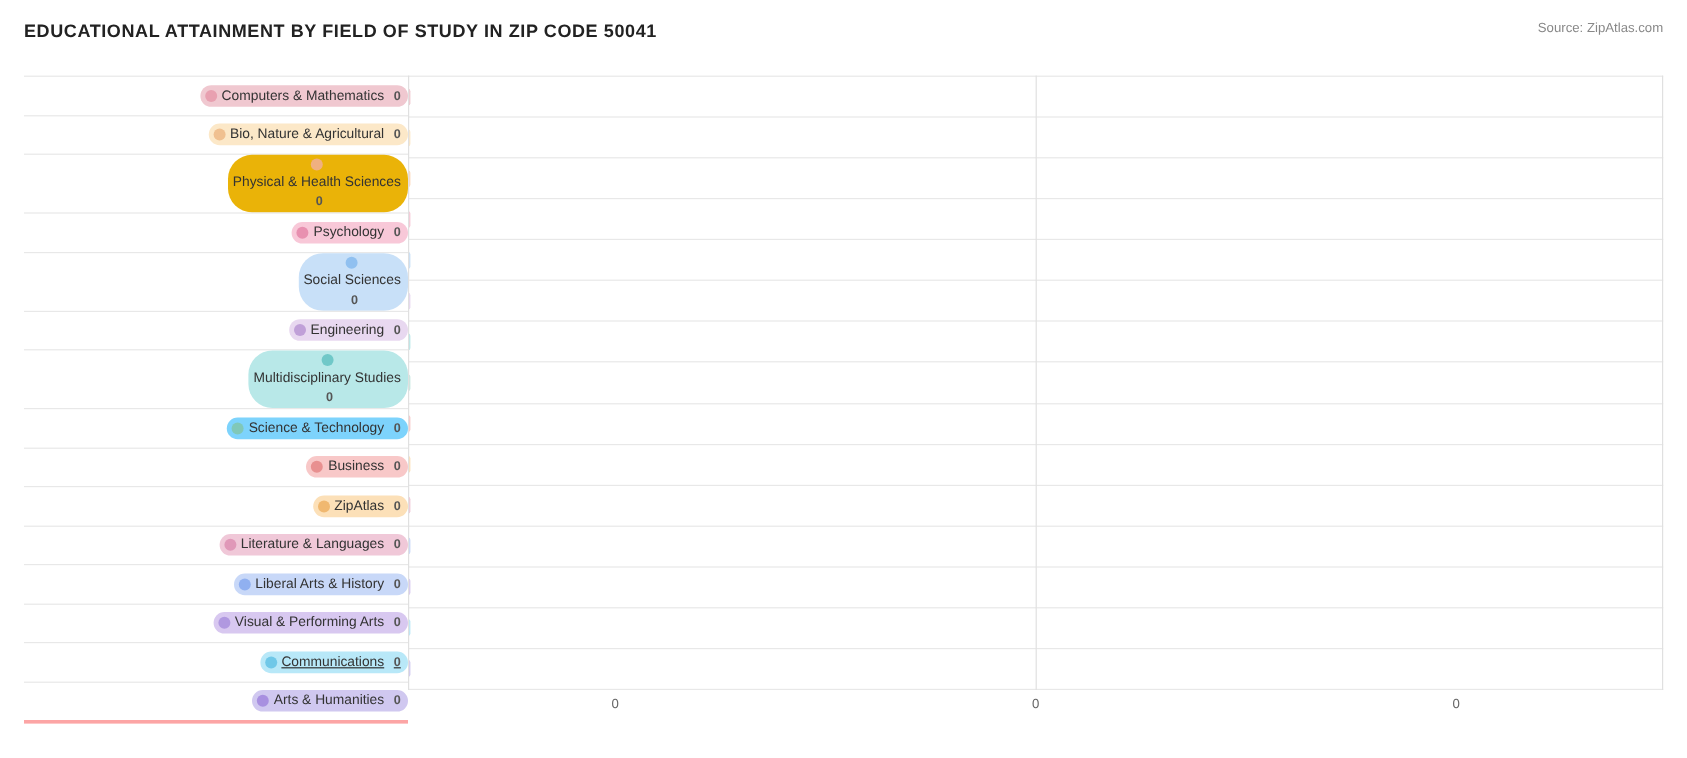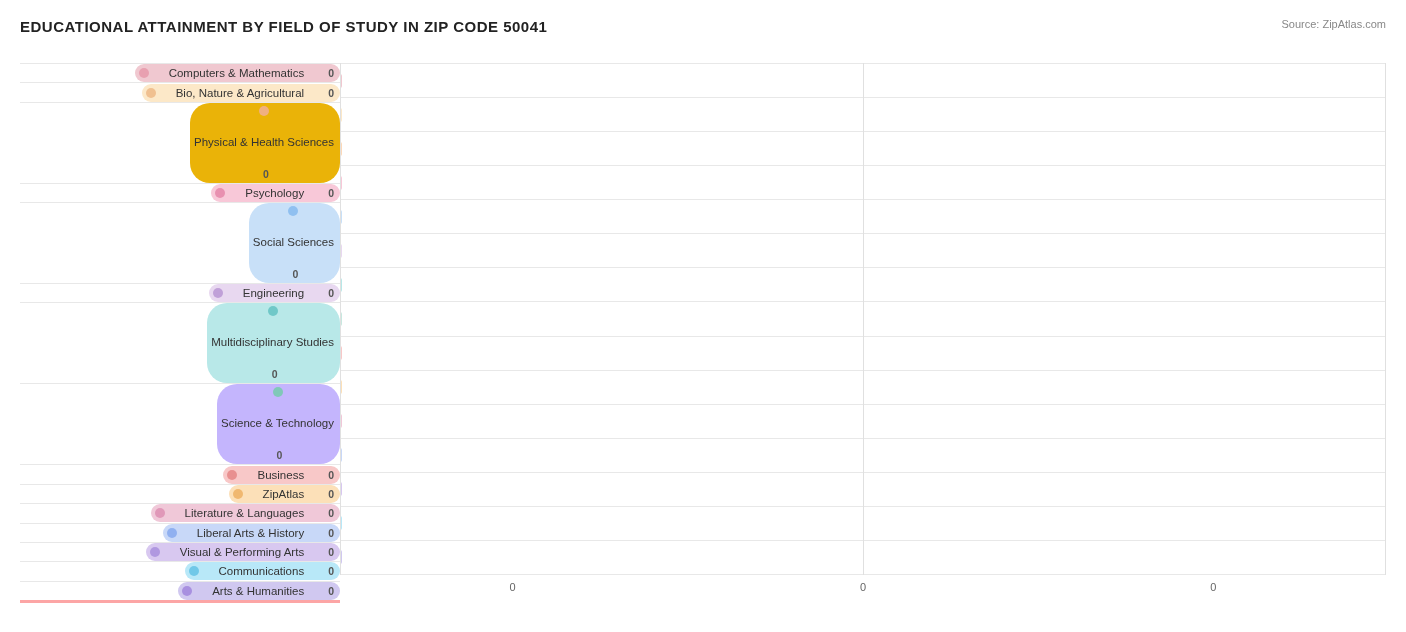--- a/index.html
+++ b/index.html
@@ -110,21 +110,21 @@
       border-bottom: 3px solid #fca5a5;
     }
     .label-pill {
       display: flex;
       align-items: center;
       border-radius: 20px;
       padding: 3px 6px 3px 4px;
       font-size: 11.5px;
       color: #333;
       white-space: nowrap;
-      gap: 20px;
+      gap: 4px;
     }
     .pill-dot {
       width: 10px;
       height: 10px;
       border-radius: 50%;
       flex-shrink: 0;
     }
     .pill-value {
       font-size: 10.5px;
       font-weight: bold;
@@ -185,21 +185,21 @@
           </div>
         </div>
         <div class="y-row">
           <div class="label-pill" style="background: rgb(184, 232, 232); flex-direction: column;">
             <div class="pill-dot" style="background: rgb(112, 200, 200);"></div>
             <span>Multidisciplinary Studies</span>
             <span class="pill-value">0</span>
           </div>
         </div>
         <div class="y-row">
-          <div class="label-pill" style="background: #c4b5fd; flex-direction: column;">
+          <div class="label-pill" style="background: #7dd3fc;">
             <div class="pill-dot" style="background: rgb(128, 200, 184);"></div>
             <span>Science &amp; Technology</span>
             <span class="pill-value">0</span>
           </div>
         </div>
         <div class="y-row">
           <div class="label-pill" style="background: rgb(248, 200, 200);">
             <div class="pill-dot" style="background: rgb(232, 144, 144);"></div>
             <span>Business</span>
             <span class="pill-value">0</span>
@@ -227,21 +227,21 @@
           </div>
         </div>
         <div class="y-row">
           <div class="label-pill" style="background: rgb(216, 200, 240);">
             <div class="pill-dot" style="background: rgb(176, 152, 224);"></div>
             <span>Visual &amp; Performing Arts</span>
             <span class="pill-value">0</span>
           </div>
         </div>
         <div class="y-row">
-          <div class="label-pill" style="background: rgb(184, 232, 248);">
+          <div class="label-pill" style="background: rgb(184, 232, 248); text-decoration: underline;">
             <div class="pill-dot" style="background: rgb(112, 200, 232);"></div>
             <span>Communications</span>
             <span class="pill-value">0</span>
           </div>
         </div>
         <div class="y-row">
           <div class="label-pill" style="background: rgb(208, 200, 240);">
             <div class="pill-dot" style="background: rgb(168, 144, 224);"></div>
             <span>Arts &amp; Humanities</span>
             <span class="pill-value">0</span>

